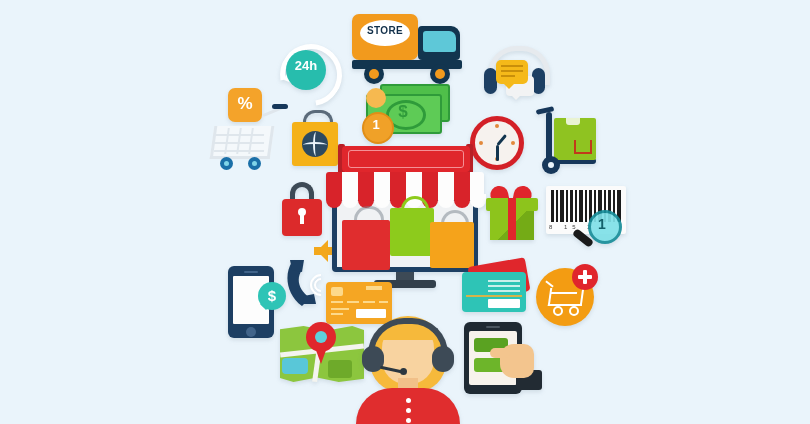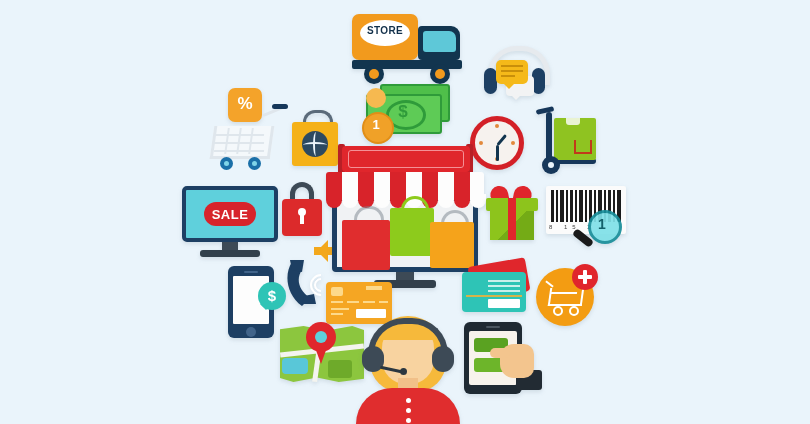--- a/index.html
+++ b/index.html
@@ -272,20 +272,26 @@
   <div class="ic shadow" id="money">
     <div class="b2"></div>
       <div class="b1"></div>
       <div class="oval"></div>
     <div class="dol lbl">$</div>
     <div class="coin"></div>
       <div class="coinIn"></div>
     <div class="one lbl">1</div>
   </div>
 
+  <div class="ic shadow" id="h24">
+    <div class="ring"></div>
+      <div class="arw"></div>
+      <div class="disc"></div>
+    <div class="t lbl">24h</div>
+  </div>
 
   <div class="ic shadow" id="support">
     <div class="band"></div>
       <div class="ear earL"></div>
       <div class="ear earR"></div>
     <div class="bub2"></div>
       <div class="bub1"></div>
     <div class="ln l1"></div>
       <div class="ln l2"></div>
       <div class="ln l3"></div>
@@ -332,27 +338,20 @@
         <i></i>
       </div>
   </div>
 
   <div class="ic shadow" id="gbag">
     <div class="hd"></div>
       <div class="bd"></div>
       <div class="gl"></div>
   </div>
 
-  <div class="ic shadow" id="sale">
-    <div class="scr"></div>
-      <div class="pill"></div>
-    <div class="pillT lbl">SALE</div>
-    <div class="neck"></div>
-      <div class="base"></div>
-  </div>
 
   <div class="ic shadow" id="lock">
     <div class="sh"></div>
       <div class="bd"></div>
       <div class="kh"></div>
       <div class="kh2"></div>
   </div>
 
   <div class="ic" id="arrow">
     <div class="sh"></div>

